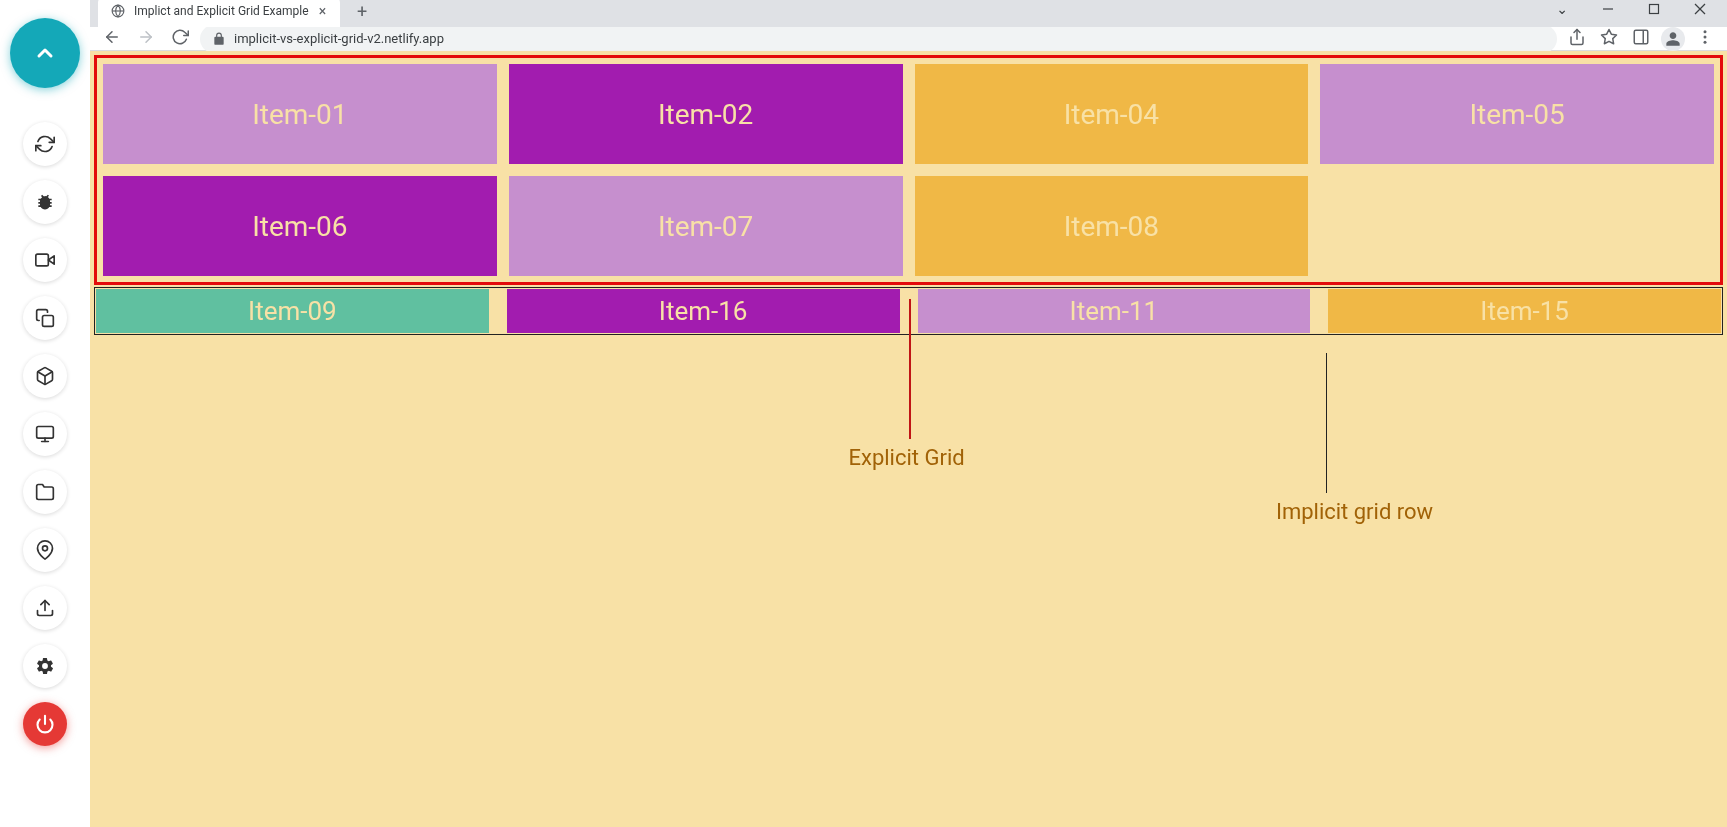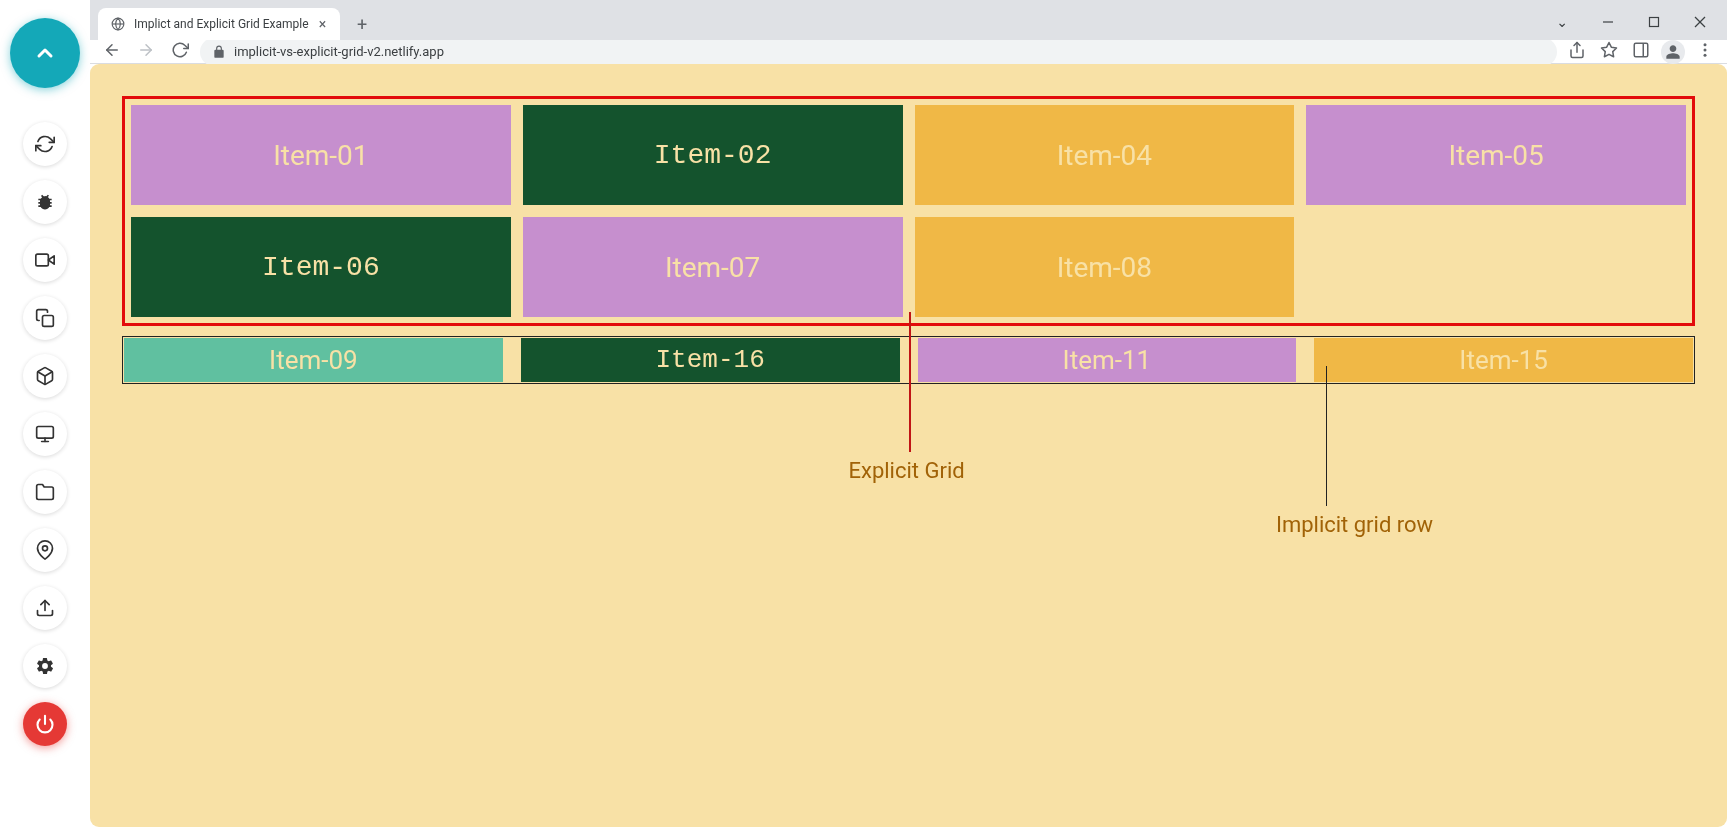--- a/index.html
+++ b/index.html
@@ -41,21 +41,21 @@
     color: #fff;
     box-shadow: 0 2px 8px rgba(229,57,53,0.5);
   }
   .sidebar-btn svg { display: block; }
 
   
   .main { flex: 1; display: flex; flex-direction: column; min-width: 0; }
 
   
   .tabstrip {
-    height: 40px;
+    height: 27px;
     background: #dfe1e5;
     display: flex;
     align-items: flex-end;
     padding-left: 8px;
     position: relative;
   }
   .tab {
     height: 32px;
     background: #fff;
     border-radius: 8px 8px 0 0;
@@ -132,51 +132,50 @@
     font-size: 13px;
     color: #3c4043;
   }
   .omnibox .lock { color:#5f6368; display:inline-flex; }
   .toolbar-right { display:flex; align-items:center; gap:4px; }
 
   
   .viewport {
     flex: 1;
     background: #f8e1a6;
-    padding: 32px;
+    padding: 4px;
     position: relative;
-    border-radius: 9px;
   }
 
   .explicit-box {
     border: 3px solid #e30b0b;
     padding: 6px;
     display: grid;
     grid-template-columns: repeat(4, 1fr);
     grid-auto-rows: 100px;
     gap: 12px;
   }
   .implicit-box {
-    margin-top: 10px;
+    margin-top: 2px;
     border: 1px solid #222;
     display: grid;
     grid-template-columns: repeat(4, 1fr);
     grid-auto-rows: 44px;
     gap: 18px;
     padding: 1px;
   }
   .cell {
     display:flex; align-items:center; justify-content:center;
     font-size: 28px;
     font-weight: 400;
     color: #f8e1a6;
   }
   .implicit-box .cell { font-size: 26px; }
   .c-purple { background:#c68fce; }
-  .c-coral  { background:#14532d;font-family:Liberation Mono, monospace; }
+  .c-coral  { background:#a21caf; }
   .c-teal   { background:#60c0a0; }
   .c-orange { background:#f0b846; }
 
   .annot {
     position: absolute;
     font-size: 22px;
     color: #a16207;
   }
   .annot-line-v {
     position:absolute;

